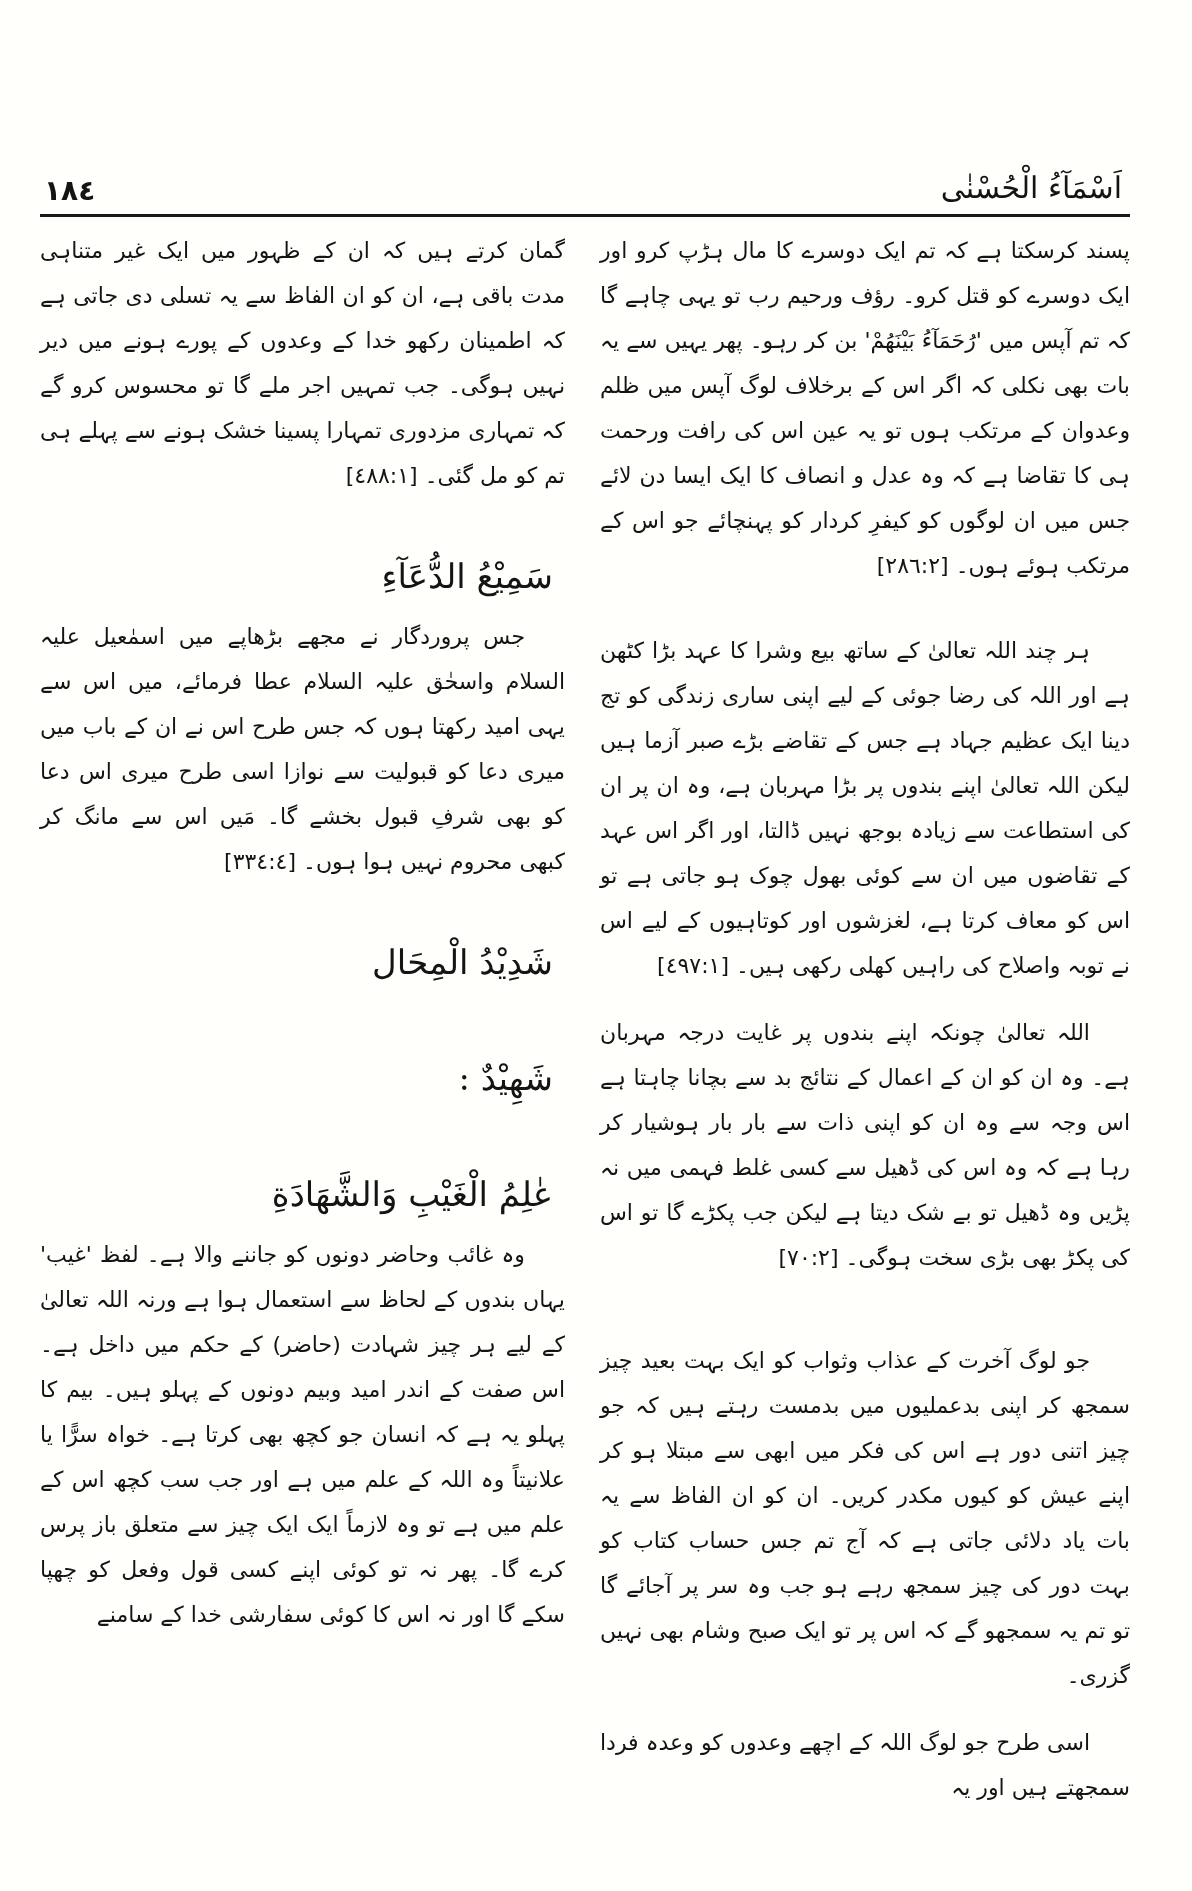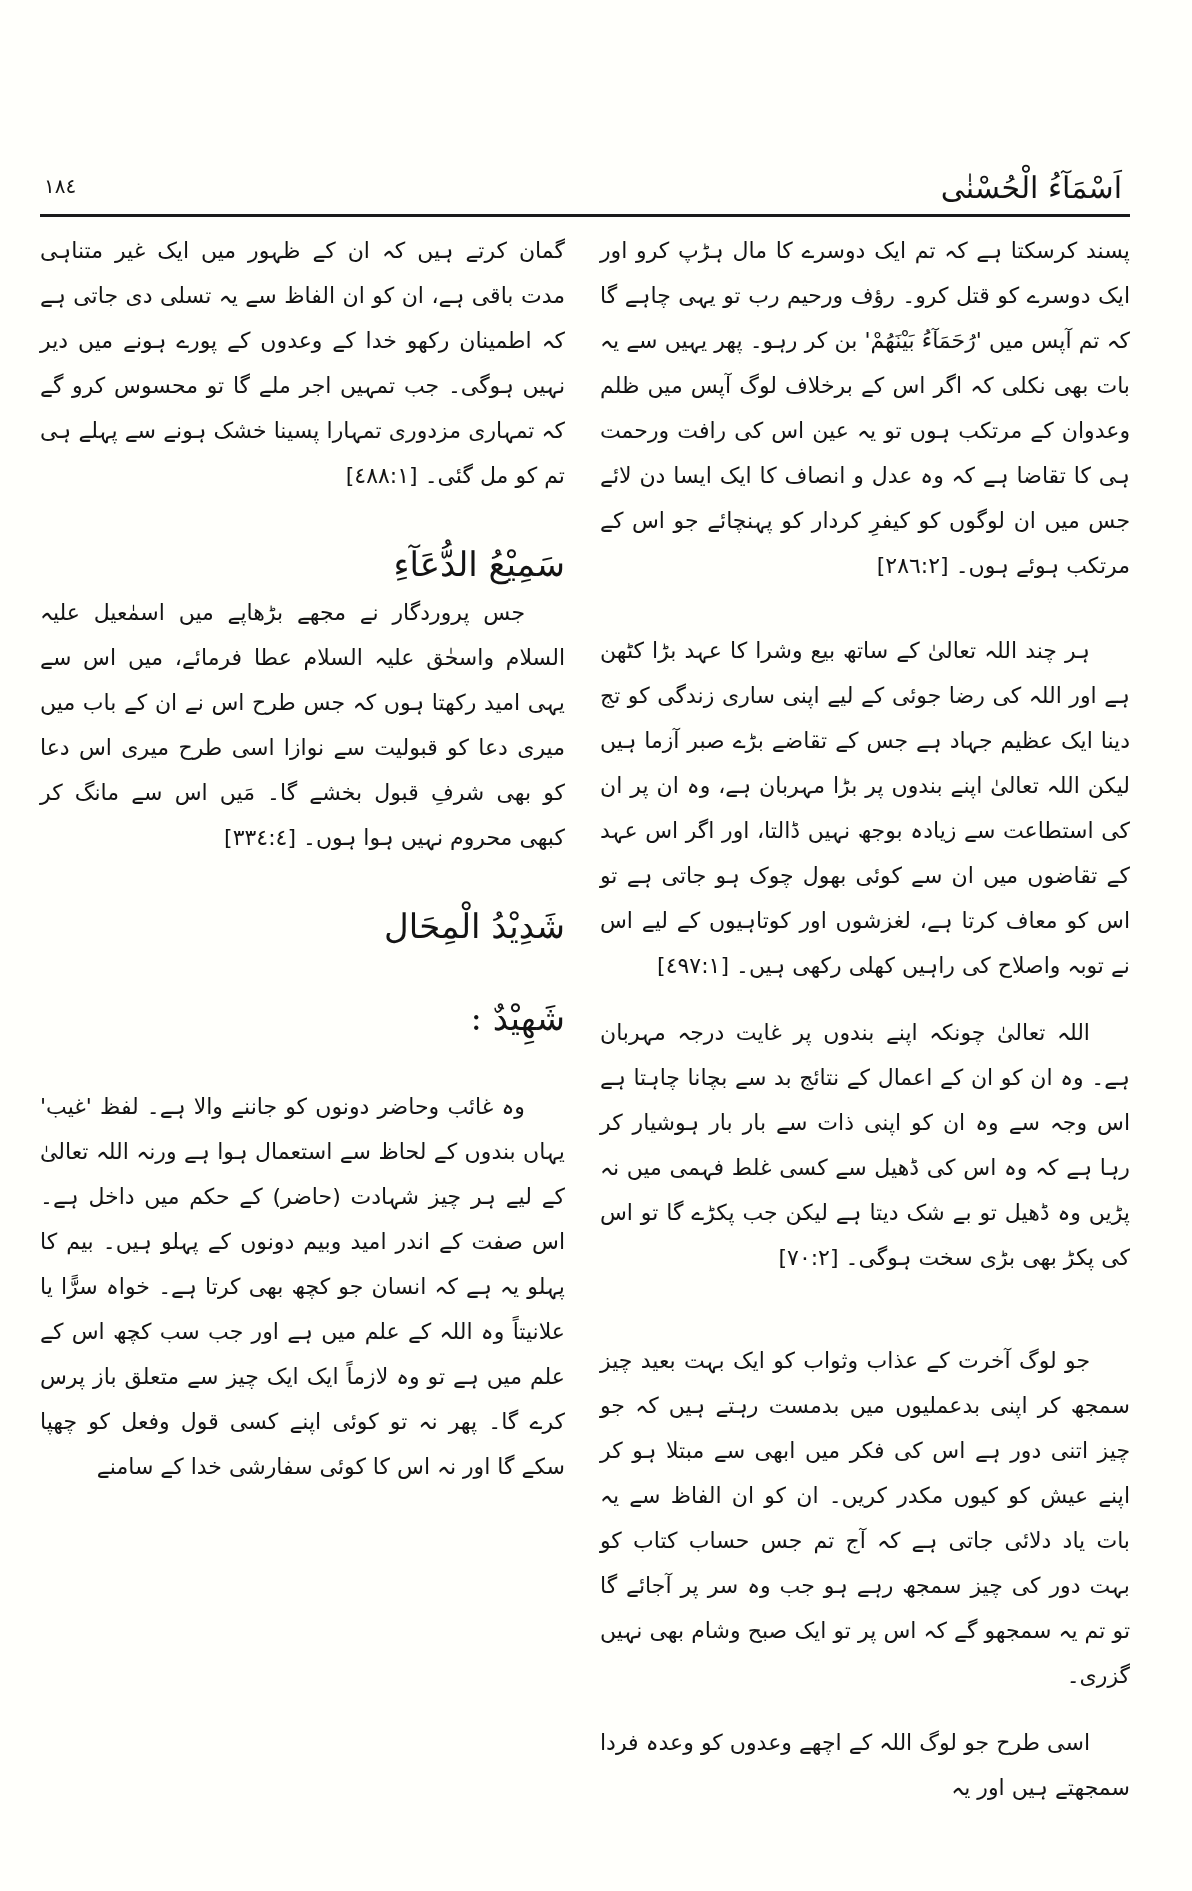--- a/index.html
+++ b/index.html
@@ -2,27 +2,27 @@
 <html><head>
 <meta charset="utf-8">
 <style>
   html, body { margin: 0; padding: 0; }
   body {
     width: 1192px; height: 1891px; background: #fffffb; position: relative; overflow: hidden;
     font-family: "DejaVu Sans", sans-serif; color: #141414;
   }
   .page-header { position: absolute; left: 40px; top: 160px; width: 1090px; height: 54px; border-bottom: 3px solid #1a1a1a; }
   .running-title { position: absolute; right: 8px; top: 10px; font-family: "DejaVu Serif", serif; font-size: 30px; direction: rtl; }
-  .page-number { position: absolute; left: 4px; top: 14px; font-family: "DejaVu Sans", sans-serif; font-size: 20px; font-weight: normal; }
+  .page-number { position: absolute; left: 4px; top: 14px; font-family: "DejaVu Sans", sans-serif; font-size: 28px; font-weight: bold; }
   .column { position: absolute; top: 228px; direction: rtl; text-align: justify; }
   .col-right { left: 600px; width: 530px; }
   .col-left { left: 40px; width: 525px; }
   .para { font-size: 22px; line-height: 45px; margin: 0; text-align-last: right; }
   .para .ref { white-space: nowrap; margin-top: 44px; }
-  .heading { font-family: "DejaVu Serif", serif; font-size: 34px; line-height: 52px; margin: 0; text-align: right; font-weight: normal; }
+  .heading { font-family: "DejaVu Serif", serif; font-size: 34px; line-height: 52px; margin: 12px; text-align: right; font-weight: normal; }
   .gap-s { height: 22px; }
   .gap-m { height: 40px; }
   .gap-l { height: 58px; }
   .indent { text-indent: 40px; }
 </style>
 </head>
 <body>
 
 <div class="page-header">
   <div class="running-title">اَسْمَآءُ الْحُسْنٰی</div>
@@ -44,14 +44,15 @@
 <div class="column col-left">
   <p class="para"><span>گمان کرتے ہیں کہ ان کے ظہور میں ایک غیر متناہی مدت باقی ہے، ان کو ان الفاظ سے یہ تسلی دی جاتی ہے کہ اطمینان رکھو خدا کے وعدوں کے پورے ہونے میں دیر نہیں ہوگی۔ جب تمہیں اجر ملے گا تو محسوس کرو گے کہ تمہاری مزدوری تمہارا پسینا خشک ہونے سے پہلے ہی تم کو مل گئی۔</span> <span class="ref">[٤٨٨:١]</span></p>
   <div class="gap-m"></div>
   <h2 class="heading">سَمِيْعُ الدُّعَآءِ</h2>
   <p class="para indent"><span>جس پروردگار نے مجھے بڑھاپے میں اسمٰعیل علیہ السلام واسحٰق علیہ السلام عطا فرمائے، میں اس سے یہی امید رکھتا ہوں کہ جس طرح اس نے ان کے باب میں میری دعا کو قبولیت سے نوازا اسی طرح میری اس دعا کو بھی شرفِ قبول بخشے گا۔ مَیں اس سے مانگ کر کبھی محروم نہیں ہوا ہوں۔</span> <span class="ref">[٣٣٤:٤]</span></p>
   <div class="gap-m"></div>
   <h2 class="heading">شَدِيْدُ الْمِحَال</h2>
   <div class="gap-m"></div>
   <h2 class="heading">شَهِيْدٌ :</h2>
   <div class="gap-m"></div>
+  <h2 class="heading">عٰلِمُ الْغَيْبِ وَالشَّهَادَةِ</h2>
   <p class="para indent">وہ غائب وحاضر دونوں کو جاننے والا ہے۔ لفظ 'غیب' یہاں بندوں کے لحاظ سے استعمال ہوا ہے ورنہ اللہ تعالیٰ کے لیے ہر چیز شہادت (حاضر) کے حکم میں داخل ہے۔ اس صفت کے اندر امید وبیم دونوں کے پہلو ہیں۔ بیم کا پہلو یہ ہے کہ انسان جو کچھ بھی کرتا ہے۔ خواہ سرًّا یا علانیتاً وہ اللہ کے علم میں ہے اور جب سب کچھ اس کے علم میں ہے تو وہ لازماً ایک ایک چیز سے متعلق باز پرس کرے گا۔ پھر نہ تو کوئی اپنے کسی قول وفعل کو چھپا سکے گا اور نہ اس کا کوئی سفارشی خدا کے سامنے</p>
 </div>
 
 </body></html>

